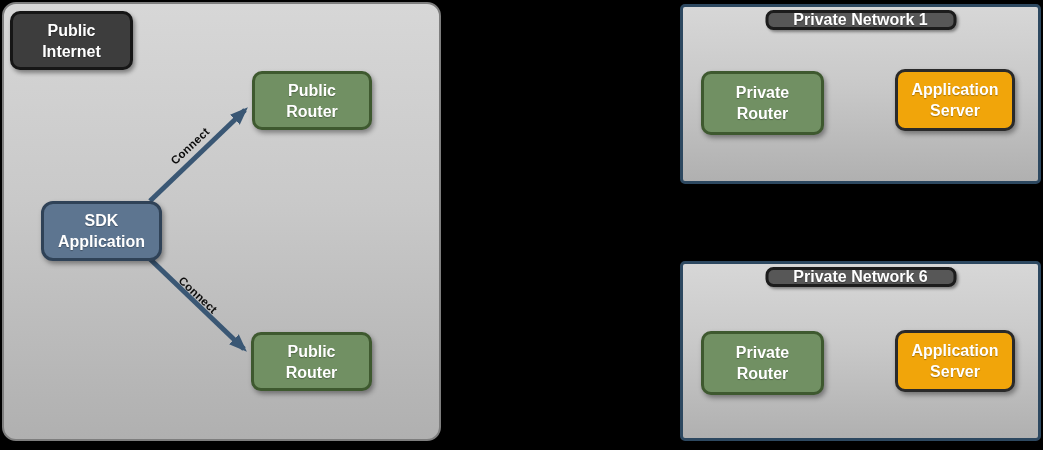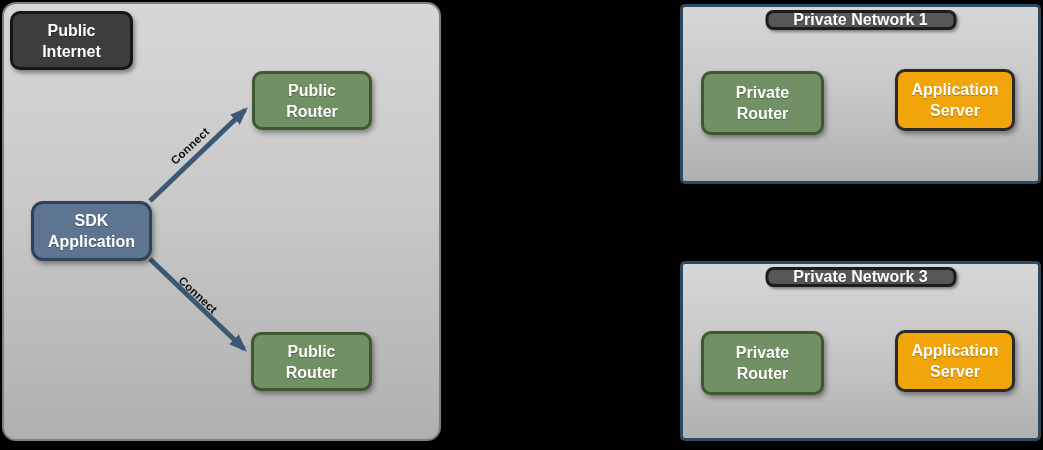--- a/index.html
+++ b/index.html
@@ -89,21 +89,21 @@
     box-shadow: 2px 3px 5px rgba(0,0,0,0.38);
     text-shadow: 0 1px 1px rgba(0,0,0,0.3);
   }
   .node.green  { background: #719063; border: 3px solid #3e592f; }
   .node.blue   { background: #5d7590; border: 3px solid #2f4257; border-radius: 12px; }
   .node.rust   { background: #a9522b; border: 3px solid #6d2e12; }
   .node.orange { background: #f1a50a; border: 3px solid #2a2a2a; }
 
   
   .node.pr-top    { left: 248px; top: 67px;  width: 120px; height: 59px; }
-  .node.sdk       { left: 27px;  top: 197px; width: 121px; height: 60px; }
+  .node.sdk       { left: 37px;  top: 197px; width: 121px; height: 60px; }
   .node.ctrl      { left: 248px; top: 199px; width: 121px; height: 58px; }
   .node.pr-bottom { left: 247px; top: 328px; width: 121px; height: 59px; }
 
   
   .node.priv-router { left: 18px;  top: 64px; width: 123px; height: 64px; }
   .node.app-server  { left: 212px; top: 62px; width: 120px; height: 62px; }
   .region.pn2 .node.priv-router { top: 67px; }
   .region.pn2 .node.app-server  { top: 66px; }
 
   
@@ -166,20 +166,20 @@
 
   <div class="region private-network pn1">
     <div class="badge network">Private Network 1</div>
     <div class="node green priv-router">Private
 Router</div>
     <div class="node orange app-server">Application
 Server</div>
   </div>
 
   <div class="region private-network pn2">
-    <div class="badge network">Private Network 3</div>
+    <div class="badge network">Private Network 6</div>
     <div class="node green priv-router">Private
 Router</div>
     <div class="node orange app-server">Application
 Server</div>
   </div>
 
 </div>
 
 </body></html>

